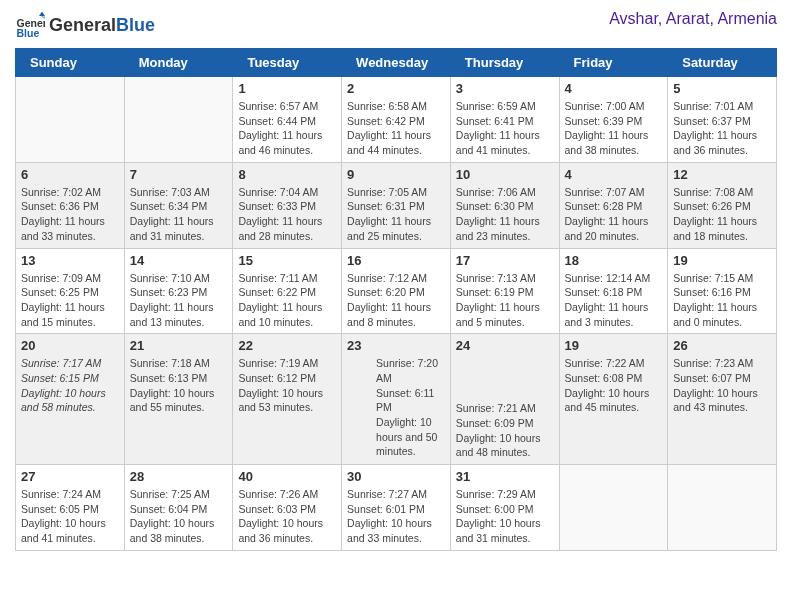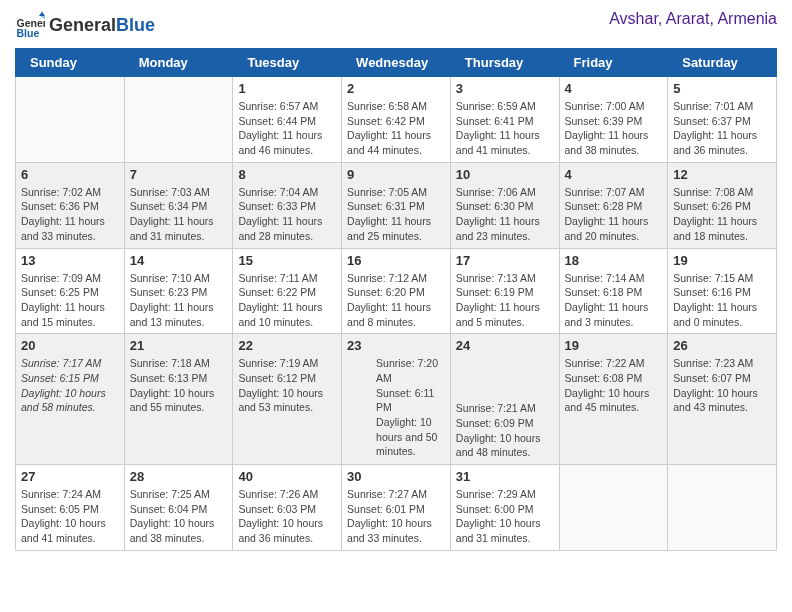--- a/index.html
+++ b/index.html
@@ -224,21 +224,21 @@
 Daylight: 11 hours and 8 minutes.</div>
           </td>
           <td>
             <span class="day-number">17</span>
             <div class="day-info" style="white-space: pre-line;">Sunrise: 7:13 AM
 Sunset: 6:19 PM
 Daylight: 11 hours and 5 minutes.</div>
           </td>
           <td>
             <span class="day-number">18</span>
-            <div class="day-info" style="white-space: pre-line;">Sunrise: 7:14 AM
+            <div class="day-info" style="white-space: pre-line;">Sunrise: 12:14 AM
 Sunset: 6:18 PM
 Daylight: 11 hours and 3 minutes.</div>
           </td>
           <td>
             <span class="day-number">19</span>
             <div class="day-info" style="white-space: pre-line;">Sunrise: 7:15 AM
 Sunset: 6:16 PM
 Daylight: 11 hours and 0 minutes.</div>
           </td>
         </tr>

